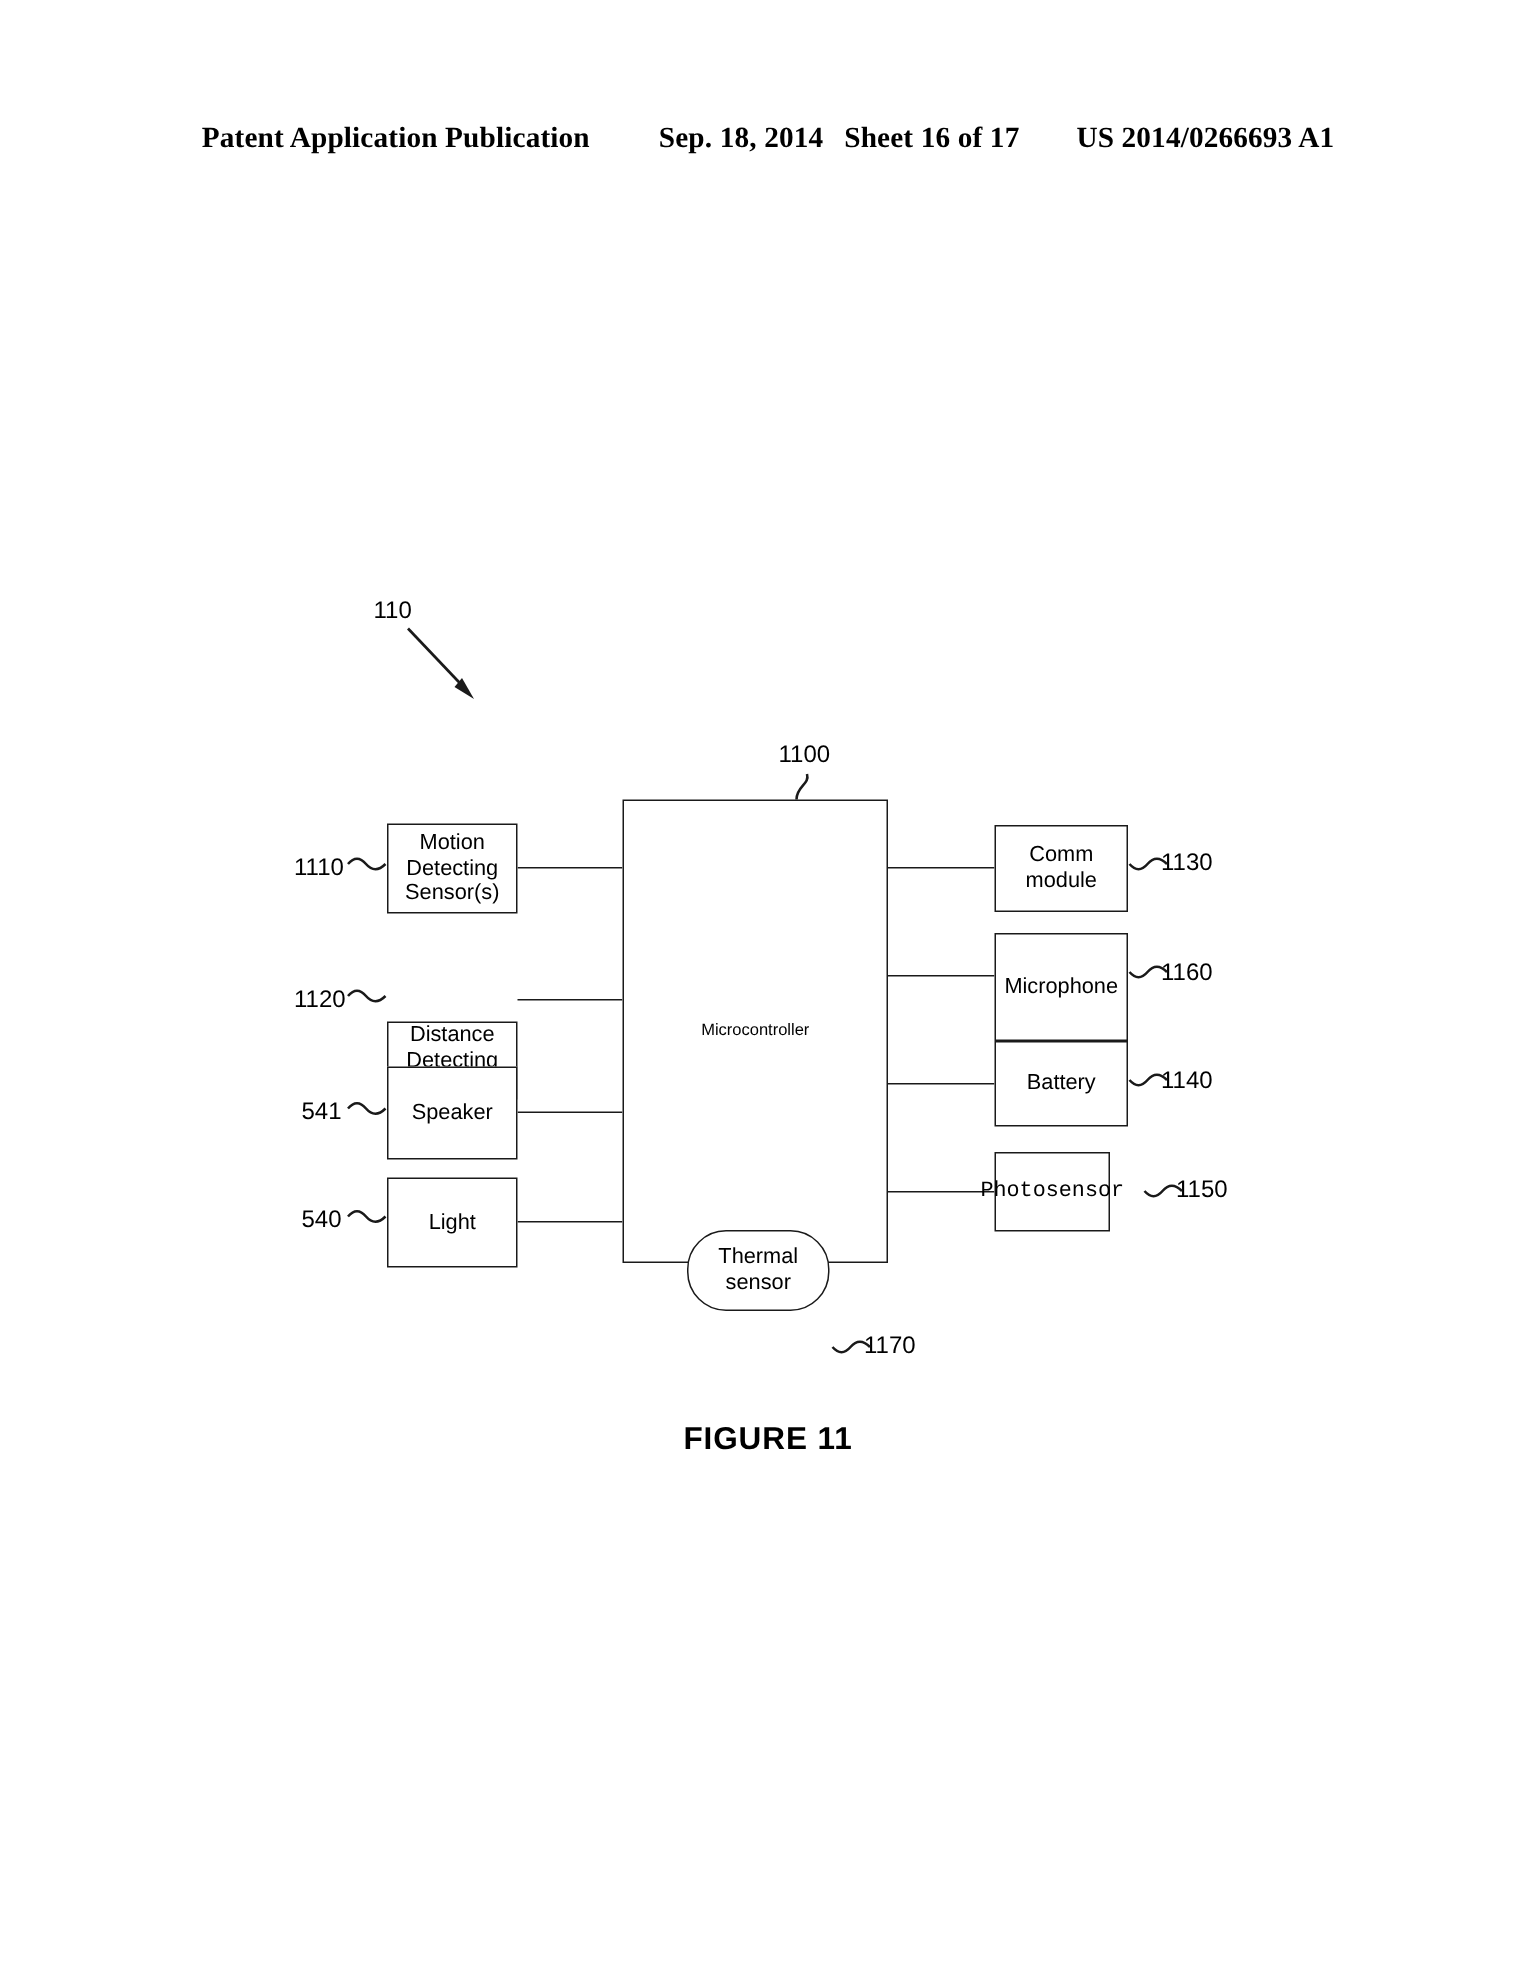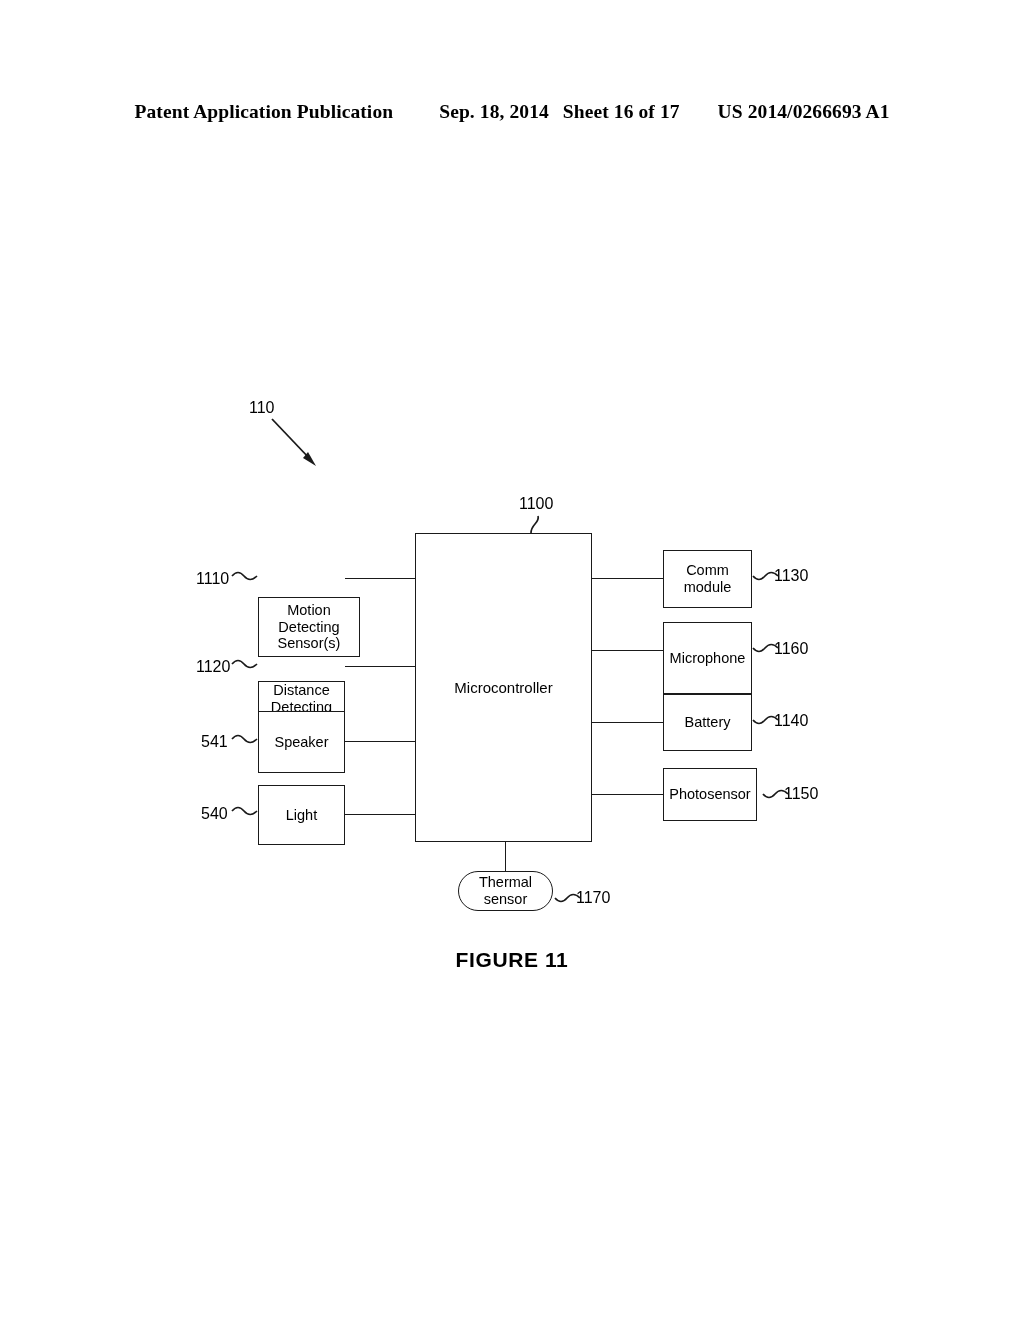--- a/index.html
+++ b/index.html
@@ -26,21 +26,21 @@
     height: 30px;
     display: flex;
     justify-content: center;
     align-items: baseline;
     font-family: "Liberation Serif", serif;
     font-weight: bold;
     font-size: 19.5px;
     letter-spacing: 0.1px;
     white-space: nowrap;
   }
-  #page-header .hdr-seg { display: inline-block; margin-top: 19px; }
+  #page-header .hdr-seg { display: inline-block; }
   .hdr-gap-lg { display: inline-block; width: 46px; }
   .hdr-gap-sm { display: inline-block; width: 14px; }
   .hdr-gap-md { display: inline-block; width: 38px; }
 
   
   #figure {
     position: absolute;
     left: 0;
     top: 0;
     width: 1024px;
@@ -135,25 +135,25 @@
   <div class="hline" style="left:345px; top:741px; width:70px;"></div>
   <div class="hline" style="left:345px; top:814px; width:70px;"></div>
 
   <div class="hline" style="left:592px; top:578px; width:71px;"></div>
   <div class="hline" style="left:592px; top:650px; width:71px;"></div>
   <div class="hline" style="left:592px; top:722px; width:71px;"></div>
   <div class="hline" style="left:592px; top:794px; width:71px;"></div>
 
   <div class="vline" style="left:505px; top:842px; height:29px;"></div>
 
-  <div class="block" style="left:415px; top:533px; width:177px; height:309px; font-size:15px;">
+  <div class="block" style="left:415px; top:533px; width:177px; height:309px; font-size:11px;">
     <span class="lbl">Microcontroller</span>
   </div>
 
-  <div class="block" style="left:258px; top:549px; width:102px; height:60px;margin-top:48px;">
+  <div class="block" style="left:258px; top:549px; width:87px; height:60px;">
     <div>
       <span class="lbl">Motion</span>
       <span class="lbl">Detecting</span>
       <span class="lbl">Sensor(s)</span>
     </div>
   </div>
   <div class="refnum" style="left:196px; top:571px;">1110</div>
 
   <div class="block" style="left:258px; top:636px; width:87px; height:52px;margin-top:45px;">
     <div>
@@ -185,26 +185,26 @@
   <div class="block" style="left:663px; top:622px; width:89px; height:72px;">
     <span class="lbl">Microphone</span>
   </div>
   <div class="refnum" style="left:774px; top:641px;">1160</div>
 
   <div class="block" style="left:663px; top:694px; width:89px; height:57px;">
     <span class="lbl">Battery</span>
   </div>
   <div class="refnum" style="left:774px; top:713px;text-align:center;">1140</div>
 
-  <div class="block" style="left:663px; top:768px; width:94px; height:53px;">
+  <div class="block" style="left:663px; top:768px; width:77px; height:53px;font-family:Liberation Mono, monospace;">
     <span class="lbl">Photosensor</span>
   </div>
   <div class="refnum" style="left:784px; top:786px;">1150</div>
 
-  <div class="block" style="left:458px; top:871px; width:95px; height:40px;border-radius:26px;">
+  <div class="block" style="left:458px; top:820px; width:95px; height:54px;border-radius:26px;">
     <div>
       <span class="lbl">Thermal</span>
       <span class="lbl">sensor</span>
     </div>
   </div>
   <div class="refnum" style="left:576px; top:890px;">1170</div>
 
   <svg id="leaders" viewBox="0 0 1024 1320">
 
     <g>

